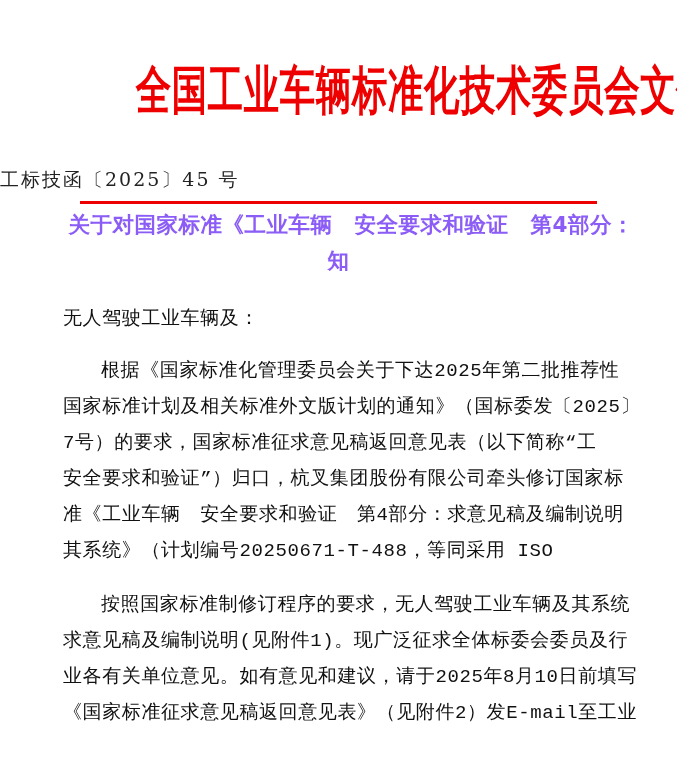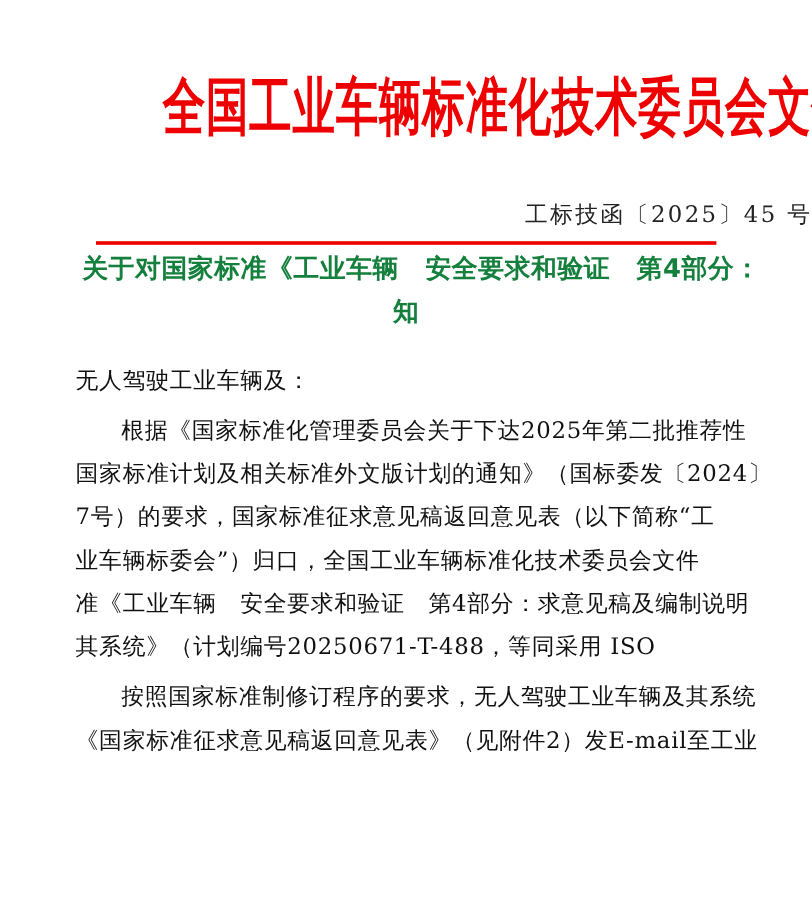--- a/index.html
+++ b/index.html
@@ -32,21 +32,21 @@
     font-weight: bold;
     color: #ee0000;
     font-family: "DejaVu Serif", "Liberation Serif", serif;
     transform: scaleX(0.68);
     transform-origin: 50% 50%;
     letter-spacing: 1px;
   }
   
   .doc-number {
     margin-top: 46px;
-    text-align: right;
+    text-align: left;
     font-size: 19px;
     line-height: 26px;
     letter-spacing: 2px;
     color: #222222;
   }
   
   .red-rule {
     width: 517px;
     height: 3px;
     background: #ee0000;
@@ -54,36 +54,37 @@
   }
   
   .subject {
     width: 540px;
     margin: 3px auto 0 auto;
     text-align: center;
     font-family: "DejaVu Sans", "Liberation Sans", sans-serif;
     font-weight: bold;
     font-size: 21.5px;
     line-height: 36px;
-    color: #15803d;
+    color: #8b5cf6;
     letter-spacing: 0.5px;
   }
   
   .content {
     margin: 20px 13px 0 63px;
     font-size: 19px;
     line-height: 36px;
     letter-spacing: 0.6px;
     color: #111111;
   }
   .salutation {
     margin-bottom: 0;
   }
   .para {
-    margin-top: 6px;
+    margin-top: 18px;
+    font-family: Liberation Mono, monospace;
   }
   .para .line.first {
     padding-left: 2em;
   }
   .line {
     white-space: pre;
   }
 </style>
 </head>
 <body>
@@ -101,26 +102,28 @@
   <div class="subject">
     <div class="line">关于对国家标准《工业车辆　安全要求和验证　第4部分：</div>
     <div class="line">知</div>
   </div>
 
   <div class="content">
     <div class="line salutation">无人驾驶工业车辆及：</div>
 
     <div class="para">
       <div class="line first">根据《国家标准化管理委员会关于下达2025年第二批推荐性</div>
-      <div class="line">国家标准计划及相关标准外文版计划的通知》（国标委发〔2024〕</div>
+      <div class="line">国家标准计划及相关标准外文版计划的通知》（国标委发〔2025〕</div>
       <div class="line">7号）的要求，国家标准征求意见稿返回意见表（以下简称“工</div>
-      <div class="line">业车辆标委会”）归口，全国工业车辆标准化技术委员会文件</div>
+      <div class="line">安全要求和验证”）归口，杭叉集团股份有限公司牵头修订国家标</div>
       <div class="line">准《工业车辆　安全要求和验证　第4部分：求意见稿及编制说明</div>
       <div class="line">其系统》（计划编号20250671-T-488，等同采用 ISO</div>
     </div>
 
     <div class="para">
       <div class="line first">按照国家标准制修订程序的要求，无人驾驶工业车辆及其系统</div>
+      <div class="line">求意见稿及编制说明(见附件1)。现广泛征求全体标委会委员及行</div>
+      <div class="line">业各有关单位意见。如有意见和建议，请于2025年8月10日前填写</div>
       <div class="line">《国家标准征求意见稿返回意见表》（见附件2）发E-mail至工业</div>
     </div>
   </div>
 
 </div>
 
 </body></html>

